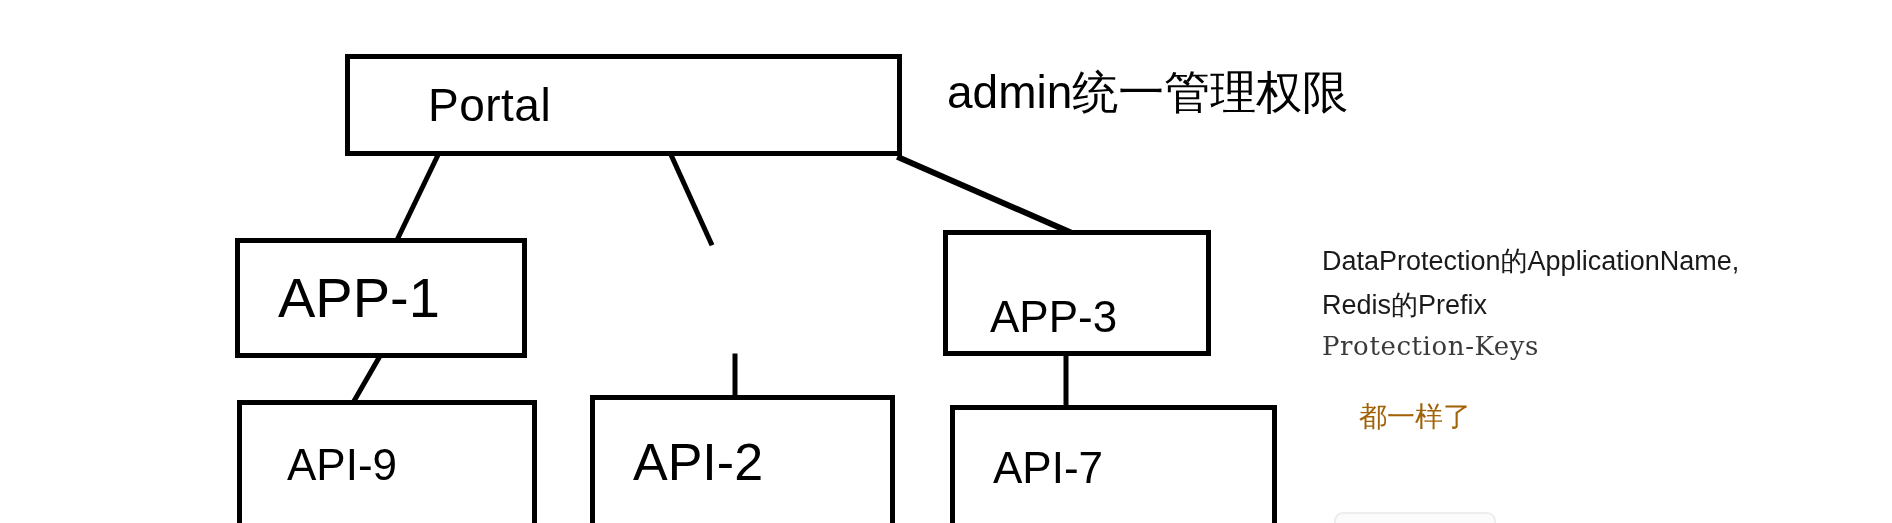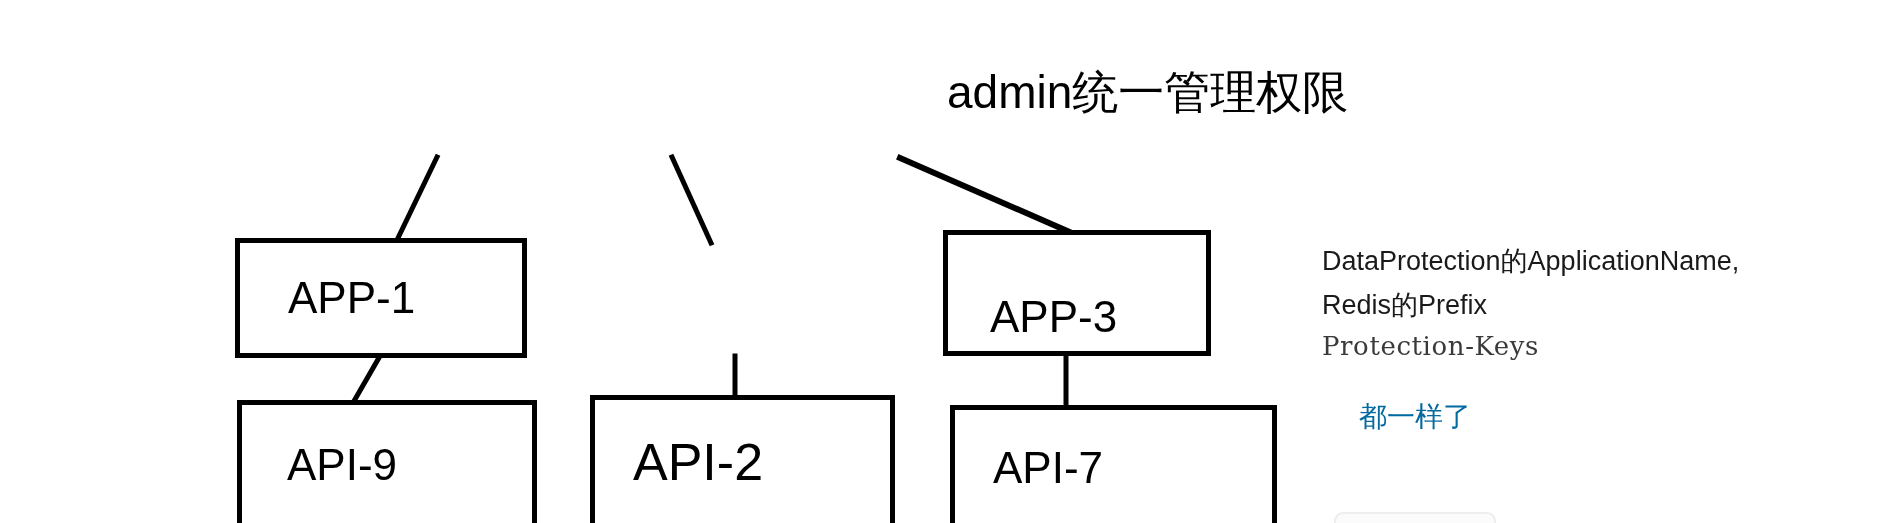--- a/index.html
+++ b/index.html
@@ -56,21 +56,21 @@
     font-size: 46px;
     padding-left: 78px;
     letter-spacing: 0.5px;
   }
   #node-app-1 {
     left: 235px;
     top: 238px;
     width: 292px;
     height: 120px;
   }
-  #node-app-1 .node-label { font-size: 44px; padding-left: 48px; }
+  #node-app-1 .node-label { font-size: 56px; padding-left: 38px; }
 
   #node-app-2 {
     left: 585px;
     top: 242px;
     width: 308px;
     height: 116px;
   }
   #node-app-2 .node-label { font-size: 44px; padding-left: 34px; }
 
   #node-app-3 {
@@ -137,21 +137,21 @@
     line-height: 1.5;
     color: #3a3a3a;
     letter-spacing: 0.6px;
   }
   #note-footer {
     position: absolute;
     left: 1359px;
     top: 400px;
     font-size: 28px;
     line-height: 1.2;
-    color: #0369a1;
+    color: #a16207;
     white-space: nowrap;
     z-index: 4;
   }
   
   #bottom-panel-edge {
     position: absolute;
     left: 1334px;
     top: 512px;
     width: 158px;
     height: 34px;
@@ -174,20 +174,23 @@
 
     <line x1="900" y1="158" x2="1072" y2="233" stroke="#000000" stroke-width="6" stroke-linecap="square"></line>
 
     <line x1="380" y1="356" x2="354" y2="401" stroke="#000000" stroke-width="5" stroke-linecap="square"></line>
 
     <line x1="735" y1="356" x2="735" y2="396" stroke="#000000" stroke-width="5" stroke-linecap="square"></line>
 
     <line x1="1066" y1="346" x2="1066" y2="406" stroke="#000000" stroke-width="5" stroke-linecap="square"></line>
   </svg>
 
+  <div class="node" id="node-portal">
+    <span class="node-label">Portal</span>
+  </div>
 
   <div class="node" id="node-app-1">
     <span class="node-label">APP-1</span>
   </div>
   <div class="node" id="node-app-3">
     <span class="node-label">APP-3</span>
   </div>
 
   <div class="node" id="node-api-1">
     <span class="node-label">API-9</span>

